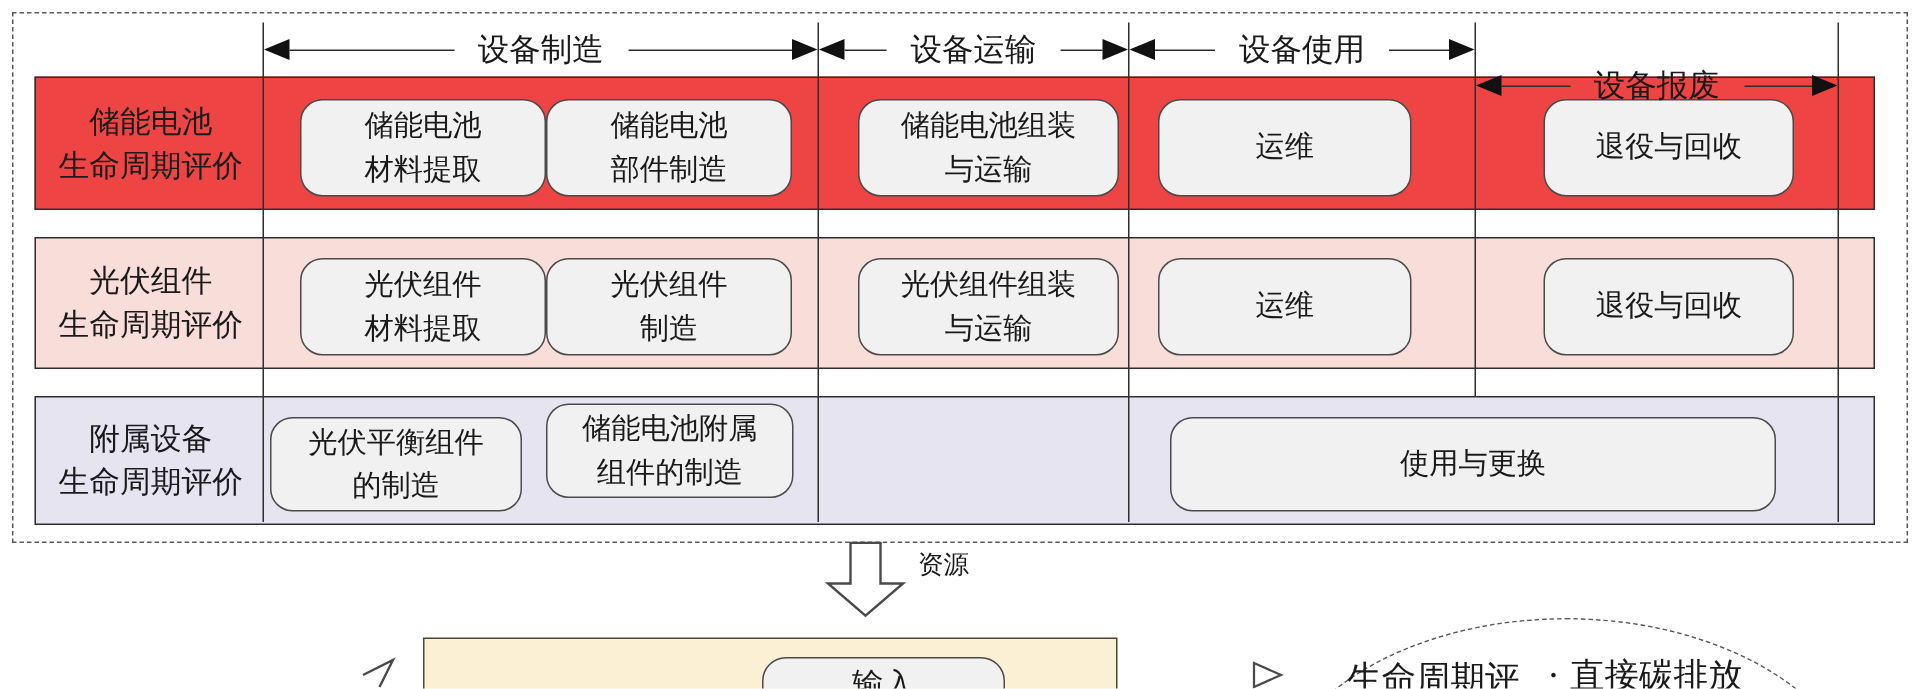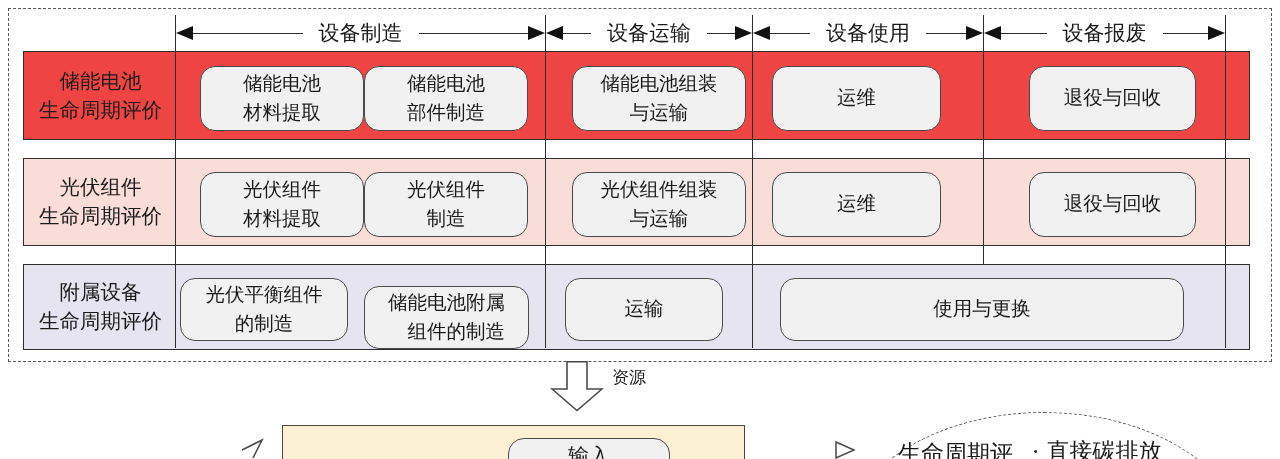--- a/index.html
+++ b/index.html
@@ -80,21 +80,21 @@
       <span class="stage-line"></span>
       <span class="ah-right"></span>
     </div>
     <div class="stage-cell" style="left:744px;width:230px;">
       <span class="ah-left"></span>
       <span class="stage-line"></span>
       <span class="stage-label">设备使用</span>
       <span class="stage-line"></span>
       <span class="ah-right"></span>
     </div>
-    <div class="stage-cell" style="left:975px;width:241px;">
+    <div class="stage-cell" style="left:975px;width:241px;margin-top:24px;">
       <span class="ah-left"></span>
       <span class="stage-line"></span>
       <span class="stage-label">设备报废</span>
       <span class="stage-line"></span>
       <span class="ah-right"></span>
     </div>
 
     <div class="band band-battery" style="top:42px;height:87px;">
       <div class="band-label">储能电池
 生命周期评价</div>
@@ -119,23 +119,22 @@
 与运输</div>
       <div class="pbox" style="left:748px;top:13px;width:167px;height:63px;">运维</div>
       <div class="pbox" style="left:1005px;top:13px;width:165px;height:63px;">退役与回收</div>
     </div>
 
     <div class="band band-aux" style="top:255px;height:84px;">
       <div class="band-label">附属设备
 生命周期评价</div>
       <div class="pbox" style="left:156px;top:13px;width:166px;height:61px;">光伏平衡组件
 的制造</div>
-      <div class="pbox" style="left:340px;top:21px;width:163px;height:61px;text-align:right;">储能电池附属
+      <div class="pbox" style="left:340px;top:4px;width:163px;height:61px;">储能电池附属
 组件的制造</div>
-      <div class="pbox" style="left:541px;top:13px;width:156px;height:61px;">运输</div>
       <div class="pbox" style="left:756px;top:13px;width:402px;height:61px;">使用与更换</div>
     </div>
   </div>
 
   <svg class="down-arrow" width="54" height="51" viewBox="0 0 54 51">
     <polygon points="17,0.8 37,0.8 37,28 52,28 27,49.5 2,28 17,28" fill="#ffffff" stroke="#4a4a4a" stroke-width="1.6"></polygon>
   </svg>
   <div class="resource-label">资源</div>
 
   <div class="io-panel"></div>

